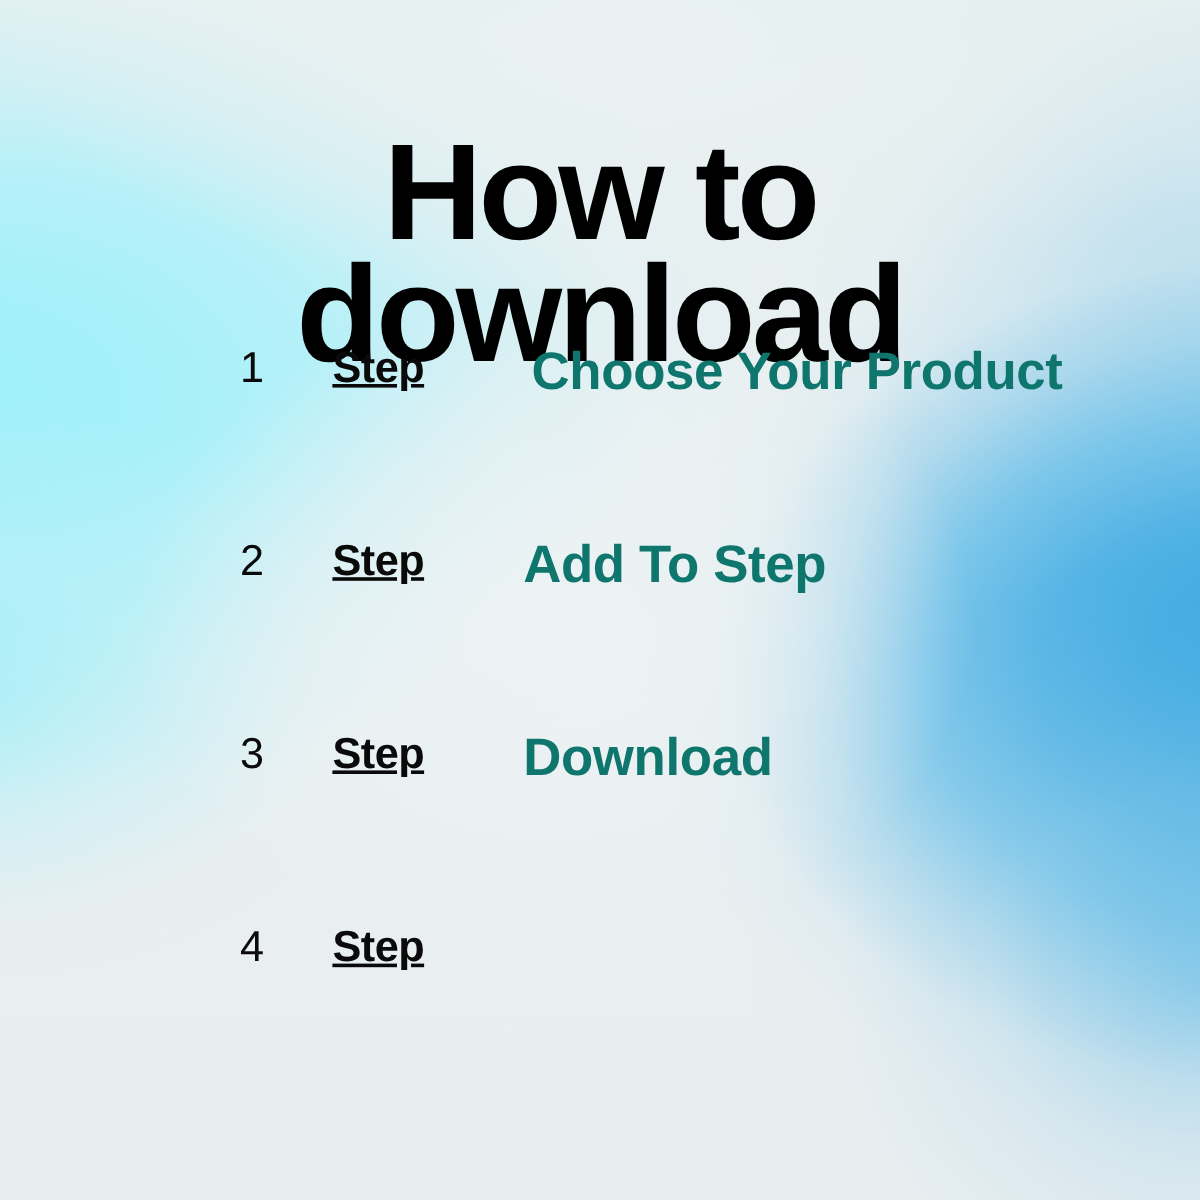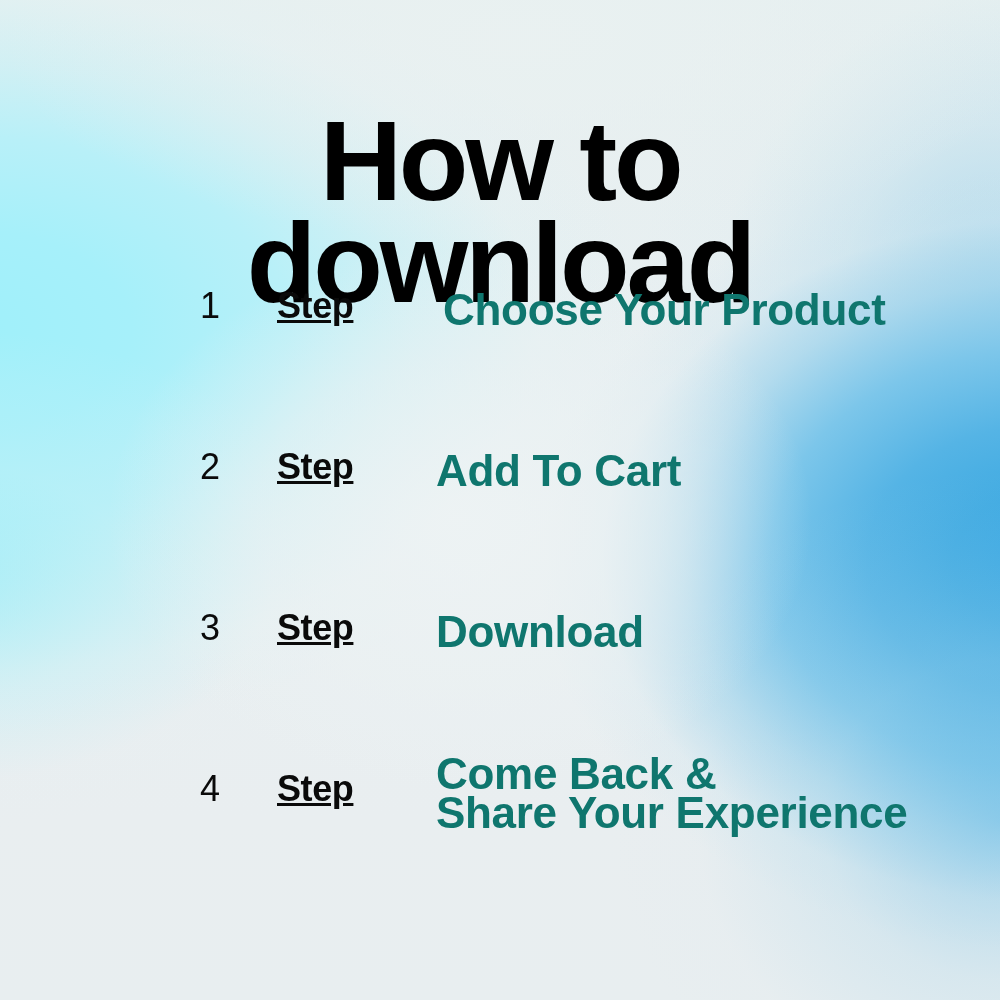--- a/index.html
+++ b/index.html
@@ -219,31 +219,29 @@
 
       <div class="step-row row-1">
         <span class="step-num">1</span>
         <span class="step-word">Step</span>
         <span class="step-desc">Choose Your Product</span>
       </div>
 
       <div class="step-row row-2">
         <span class="step-num">2</span>
         <span class="step-word">Step</span>
-        <span class="step-desc">Add To Cart</span>
+        <span class="step-desc">Add To Step</span>
       </div>
 
       <div class="step-row row-3">
         <span class="step-num">3</span>
         <span class="step-word">Step</span>
         <span class="step-desc">Download</span>
       </div>
 
       <div class="step-row row-4">
         <span class="step-num">4</span>
         <span class="step-word">Step</span>
-        <span class="step-desc">Come Back &amp;
-Share Your Experience</span>
       </div>
 
     </div>
   </div>
 </div>
 
 </body></html>

